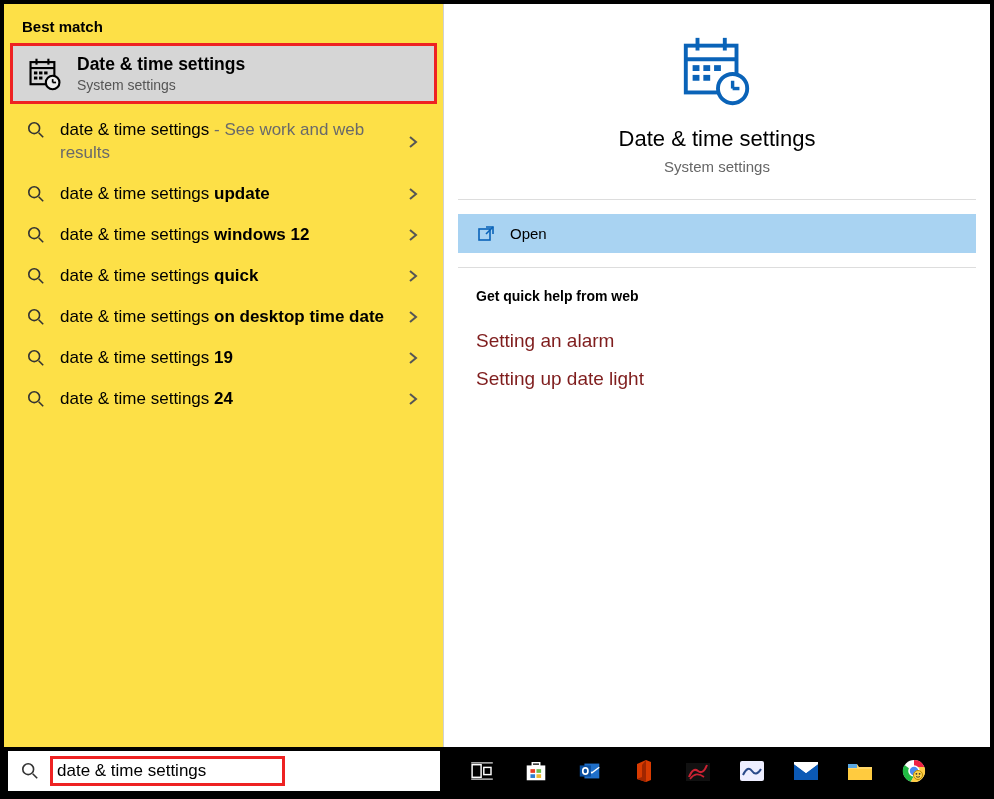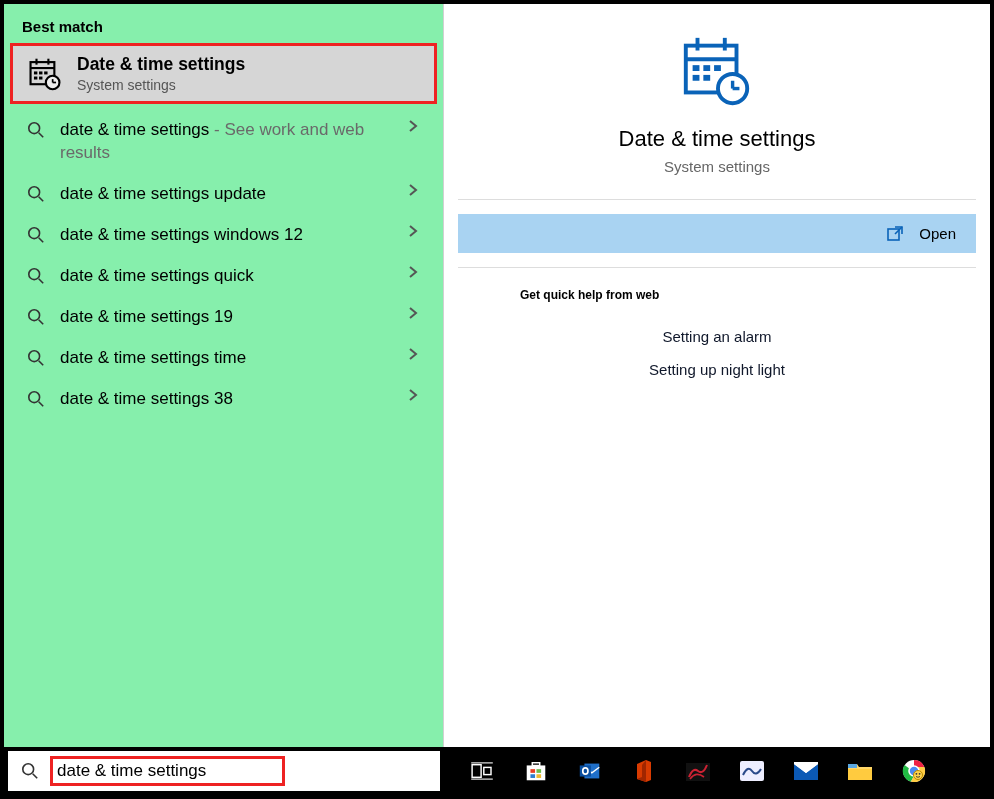--- a/index.html
+++ b/index.html
@@ -21,21 +21,21 @@
       display: flex;
       flex-direction: column;
     }
     .main-area {
       flex: 1;
       display: flex;
       background: #fff;
     }
     .left-panel {
       width: 440px;
-      background: #86efac;
+      background: #fde047;
       display: flex;
       flex-direction: column;
       border-right: 1px solid #d0d0d0;
     }
     .right-panel {
       flex: 1;
       background: #fff;
       display: flex;
       flex-direction: column;
     }
@@ -70,21 +70,21 @@
     .best-match-text .subtitle {
       font-size: 14px;
       color: #555;
       margin-top: 2px;
     }
     .search-list {
       padding: 0 6px;
     }
     .search-item {
       display: flex;
-      align-items: flex-start;
+      align-items: center;
       padding: 9px 12px;
       cursor: pointer;
     }
     .search-item .search-glyph {
       width: 28px;
       display: flex;
       justify-content: center;
       margin-right: 10px;
       flex-shrink: 0;
       align-self: flex-start;
@@ -93,21 +93,21 @@
     .search-item .item-text {
       flex: 1;
       font-size: 17px;
       color: #000;
       line-height: 1.35;
     }
     .search-item .item-text .prefix {
       font-weight: 400;
     }
     .search-item .item-text .bold {
-      font-weight: 400;
+      font-weight: 700;
     }
     .search-item .item-text .suffix {
       font-weight: 400;
       color: #6a6a6a;
     }
     .search-item .chevron {
       width: 24px;
       color: #555;
       display: flex;
       justify-content: center;
@@ -139,50 +139,47 @@
       background: #ddd;
       margin: 0 14px;
     }
     .open-row {
       margin: 14px;
       background: #a9d3f2;
       display: flex;
       align-items: center;
       padding: 11px 20px;
       cursor: pointer;
-      justify-content: flex-end;
     }
     .open-row .open-icon {
       width: 18px;
       height: 16px;
       margin-right: 14px;
       display: flex;
       align-items: center;
     }
     .open-row .open-text {
       font-size: 15px;
       color: #000;
     }
     .quick-help {
       padding: 20px 32px;
     }
     .quick-help-header {
-      font-size: 12px;
+      font-size: 14px;
       font-weight: 600;
       margin-bottom: 18px;
       color: #000;
-      margin-left: 44px;
     }
     .quick-help-link {
-      font-size: 15px;
-      color: #0f172a;
+      font-size: 19px;
+      color: #7f1d1d;
       padding: 8px 0;
       cursor: pointer;
       display: block;
-      text-align: center;
     }
     .taskbar {
       height: 48px;
       background: #000;
       display: flex;
       align-items: center;
     }
     .search-box {
       width: 432px;
       height: 40px;
@@ -317,49 +314,49 @@
               </svg>
             </span>
           </div>
           <div class="search-item">
             <span class="search-glyph">
               <svg width="18" height="18" viewBox="0 0 20 20">
                 <circle cx="8" cy="8" r="6" fill="none" stroke="#333" stroke-width="1.8"></circle>
                 <line x1="13" y1="13" x2="18" y2="18" stroke="#333" stroke-width="1.8"></line>
               </svg>
             </span>
+            <span class="item-text"><span class="prefix">date &amp; time settings </span><span class="bold">on desktop time date</span><span class="suffix"></span></span>
+            <span class="chevron">
+              <svg width="10" height="14" viewBox="0 0 10 14">
+                <polyline points="2,2 8,7 2,12" fill="none" stroke="#555" stroke-width="2"></polyline>
+              </svg>
+            </span>
+          </div>
+          <div class="search-item">
+            <span class="search-glyph">
+              <svg width="18" height="18" viewBox="0 0 20 20">
+                <circle cx="8" cy="8" r="6" fill="none" stroke="#333" stroke-width="1.8"></circle>
+                <line x1="13" y1="13" x2="18" y2="18" stroke="#333" stroke-width="1.8"></line>
+              </svg>
+            </span>
             <span class="item-text"><span class="prefix">date &amp; time settings </span><span class="bold">19</span><span class="suffix"></span></span>
             <span class="chevron">
               <svg width="10" height="14" viewBox="0 0 10 14">
                 <polyline points="2,2 8,7 2,12" fill="none" stroke="#555" stroke-width="2"></polyline>
               </svg>
             </span>
           </div>
           <div class="search-item">
             <span class="search-glyph">
               <svg width="18" height="18" viewBox="0 0 20 20">
                 <circle cx="8" cy="8" r="6" fill="none" stroke="#333" stroke-width="1.8"></circle>
                 <line x1="13" y1="13" x2="18" y2="18" stroke="#333" stroke-width="1.8"></line>
               </svg>
             </span>
-            <span class="item-text"><span class="prefix">date &amp; time settings </span><span class="bold">time</span><span class="suffix"></span></span>
-            <span class="chevron">
-              <svg width="10" height="14" viewBox="0 0 10 14">
-                <polyline points="2,2 8,7 2,12" fill="none" stroke="#555" stroke-width="2"></polyline>
-              </svg>
-            </span>
-          </div>
-          <div class="search-item">
-            <span class="search-glyph">
-              <svg width="18" height="18" viewBox="0 0 20 20">
-                <circle cx="8" cy="8" r="6" fill="none" stroke="#333" stroke-width="1.8"></circle>
-                <line x1="13" y1="13" x2="18" y2="18" stroke="#333" stroke-width="1.8"></line>
-              </svg>
-            </span>
-            <span class="item-text"><span class="prefix">date &amp; time settings </span><span class="bold">38</span><span class="suffix"></span></span>
+            <span class="item-text"><span class="prefix">date &amp; time settings </span><span class="bold">24</span><span class="suffix"></span></span>
             <span class="chevron">
               <svg width="10" height="14" viewBox="0 0 10 14">
                 <polyline points="2,2 8,7 2,12" fill="none" stroke="#555" stroke-width="2"></polyline>
               </svg>
             </span>
           </div>
         </div>
     </div>
 
     <div class="right-panel">
@@ -396,21 +393,21 @@
         </span>
         <span class="open-text">Open</span>
       </div>
 
       <div class="right-divider"></div>
 
       <div class="quick-help">
         <div class="quick-help-header">Get quick help from web</div>
         <div id="quick-help-list">
             <span class="quick-help-link">Setting an alarm</span>
-            <span class="quick-help-link">Setting up night light</span>
+            <span class="quick-help-link">Setting up date light</span>
           </div>
       </div>
     </div>
   </div>
 
   <div class="taskbar">
     <div class="search-box">
       <span class="search-glyph-tb">
         <svg width="18" height="18" viewBox="0 0 20 20">
           <circle cx="8" cy="8" r="6" fill="none" stroke="#333" stroke-width="1.8"></circle>

